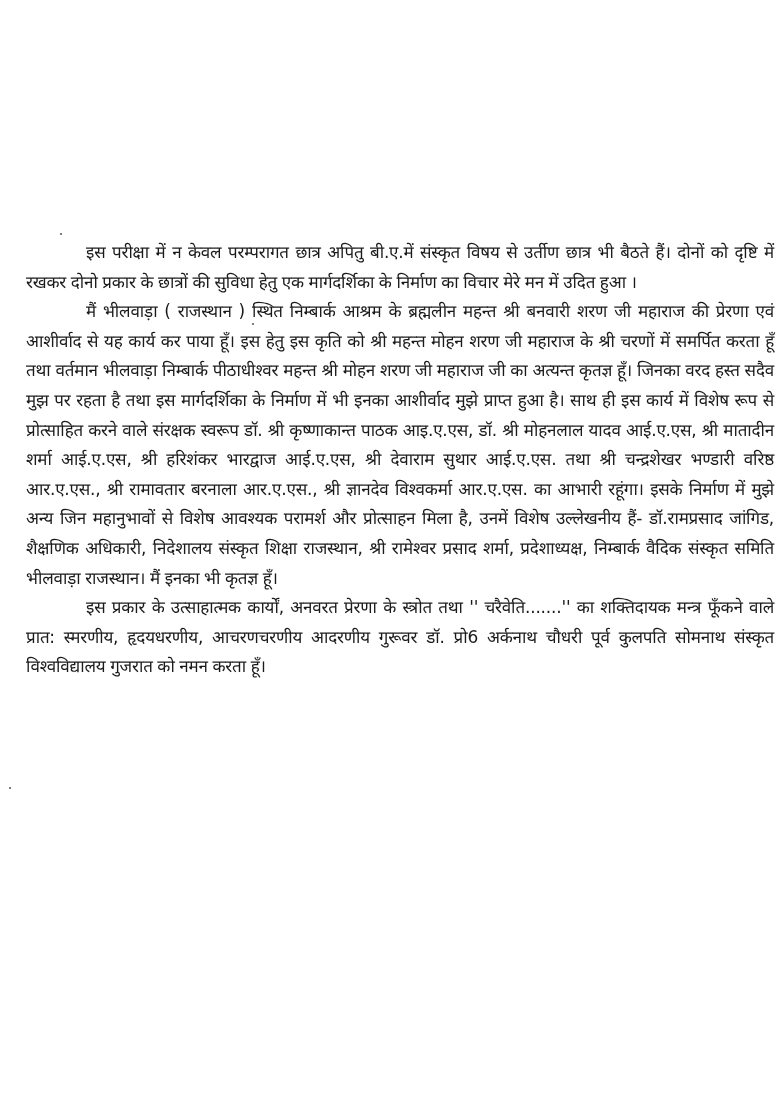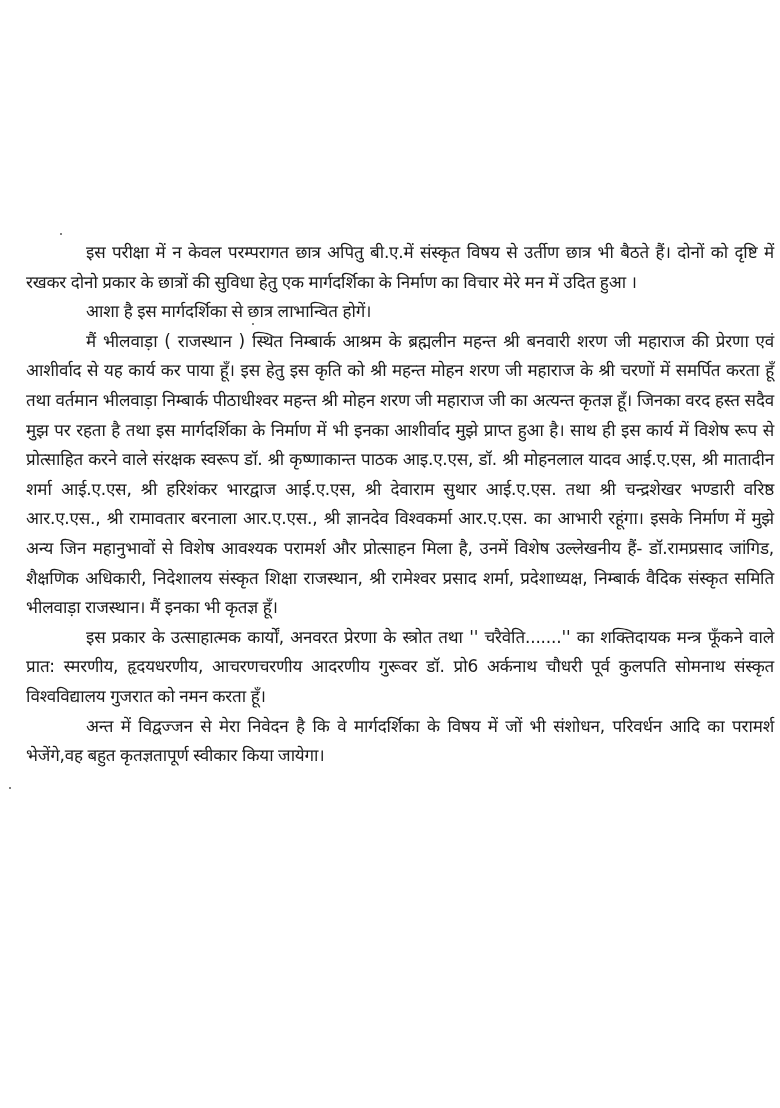--- a/index.html
+++ b/index.html
@@ -51,18 +51,16 @@
 </head>
 <body>
 
 <div class="page">
   <span class="speck" style="left:54px; top:233px;"></span>
   <span class="speck" style="left:246px; top:323px;"></span>
   <span class="speck" style="left:3px; top:787px;"></span>
 
   <div class="body-text">
     <p class="para">इस परीक्षा में न केवल परम्परागत छात्र अपितु बी.ए.में संस्कृत विषय से उर्तीण छात्र भी बैठते हैं। दोनों को दृष्टि में रखकर दोनो प्रकार के छात्रों की सुविधा हेतु एक मार्गदर्शिका के निर्माण का विचार मेरे मन में उदित हुआ ।</p>
-    <p class="para">आशा है इस मार्गदर्शिका से छात्र लाभान्वित होगें।</p>
     <p class="para">मैं भीलवाड़ा ( राजस्थान ) स्थित निम्बार्क आश्रम के ब्रह्मलीन महन्त श्री बनवारी शरण जी महाराज की प्रेरणा एवं आशीर्वाद से यह कार्य कर पाया हूँ। इस हेतु इस कृति को श्री महन्त मोहन शरण जी महाराज के श्री चरणों में समर्पित करता हूँ तथा वर्तमान भीलवाड़ा निम्बार्क पीठाधीश्वर महन्त श्री मोहन शरण जी महाराज जी का अत्यन्त कृतज्ञ हूँ। जिनका वरद हस्त सदैव मुझ पर रहता है तथा इस मार्गदर्शिका के निर्माण में भी इनका आशीर्वाद मुझे प्राप्त हुआ है। साथ ही इस कार्य में विशेष रूप से प्रोत्साहित करने वाले संरक्षक स्वरूप डॉ. श्री कृष्णाकान्त पाठक आइ.ए.एस, डॉ. श्री मोहनलाल यादव आई.ए.एस, श्री मातादीन शर्मा आई.ए.एस, श्री हरिशंकर भारद्वाज आई.ए.एस, श्री देवाराम सुथार आई.ए.एस. तथा श्री चन्द्रशेखर भण्डारी वरिष्ठ आर.ए.एस., श्री रामावतार बरनाला आर.ए.एस., श्री ज्ञानदेव विश्वकर्मा आर.ए.एस. का आभारी रहूंगा। इसके निर्माण में मुझे अन्य जिन महानुभावों से विशेष आवश्यक परामर्श और प्रोत्साहन मिला है, उनमें विशेष उल्लेखनीय हैं- डॉ.रामप्रसाद जांगिड, शैक्षणिक अधिकारी, निदेशालय संस्कृत शिक्षा राजस्थान, श्री रामेश्वर प्रसाद शर्मा, प्रदेशाध्यक्ष, निम्बार्क वैदिक संस्कृत समिति भीलवाड़ा राजस्थान। मैं इनका भी कृतज्ञ हूँ।</p>
     <p class="para">इस प्रकार के उत्साहात्मक कार्यों, अनवरत प्रेरणा के स्त्रोत तथा '' चरैवेति.......'' का शक्तिदायक मन्त्र फूँकने वाले प्रात: स्मरणीय, हृदयधरणीय, आचरणचरणीय आदरणीय गुरूवर डॉ. प्रो6 अर्कनाथ चौधरी पूर्व कुलपति सोमनाथ संस्कृत विश्वविद्यालय गुजरात को नमन करता हूँ।</p>
-    <p class="para">अन्त में विद्वज्जन से मेरा निवेदन है कि वे मार्गदर्शिका के विषय में जों भी संशोधन, परिवर्धन आदि का परामर्श भेजेंगे,वह बहुत कृतज्ञतापूर्ण स्वीकार किया जायेगा।</p>
   </div>
 </div>
 
 </body></html>

